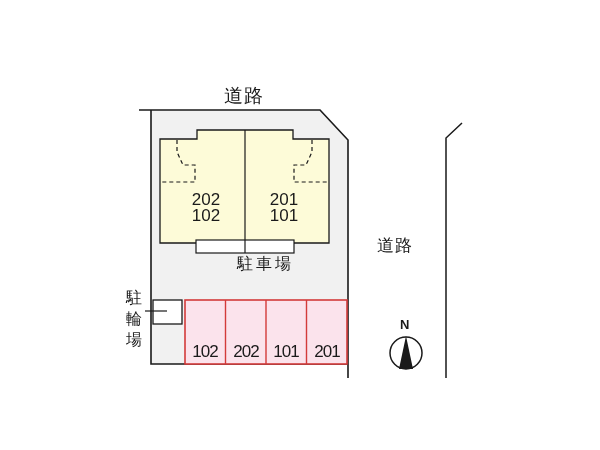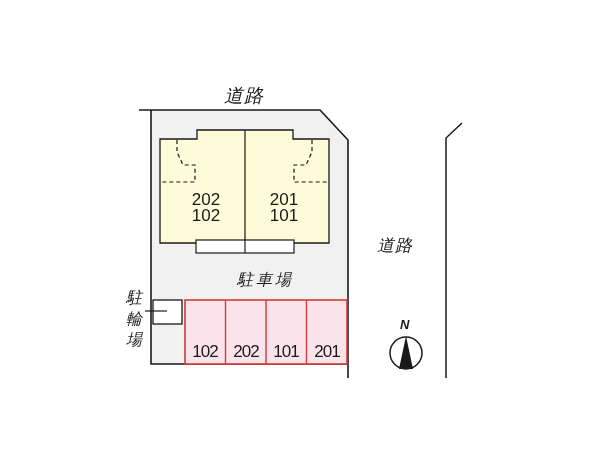--- a/index.html
+++ b/index.html
@@ -1,22 +1,22 @@
 <!DOCTYPE html>
 <html><head>
   <meta charset="utf-8">
   <style>
     html, body { margin: 0; padding: 0; background: #ffffff; }
     body { width: 600px; height: 450px; position: relative; overflow: hidden;
            font-family: "DejaVu Sans", "Liberation Sans", sans-serif; }
     svg.plan { position: absolute; left: 0; top: 0; }
-    .lbl { position: absolute; color: #1a1a1a; line-height: 1; white-space: nowrap; font-style: italic; }
+    .lbl { position: absolute; color: #1a1a1a; line-height: 1; white-space: nowrap; }
     .road-top { left: 224px; top: 86px; font-size: 19px; letter-spacing: 1px; }
     .road-right { left: 377px; top: 237px; font-size: 17px; letter-spacing: 1px; }
-    .parking-title { left: 237px; top: 272px; font-size: 16px; letter-spacing: 3px; }
+    .parking-title { left: 237px; top: 256px; font-size: 16px; letter-spacing: 3px; }
     .bike { left: 125px; top: 287px; font-size: 16px; line-height: 21px; width: 18px; text-align: center; }
     .unit { position: absolute; font-family: "Liberation Sans", sans-serif; font-size: 17px;
             line-height: 16px; text-align: center; color: #1a1a1a; width: 60px; }
     .unit-left { left: 176px; top: 192px; }
     .unit-right { left: 254px; top: 192px; }
     .stall-label { position: absolute; top: 342px; width: 40px; text-align: center;
                    font-family: "Liberation Sans", sans-serif; font-size: 17px; letter-spacing: -1px; color: #1a1a1a; }
     .north { left: 400px; top: 318px; font-family: "Liberation Sans", sans-serif; font-weight: bold; font-size: 13px; }
   </style>
 </head>

